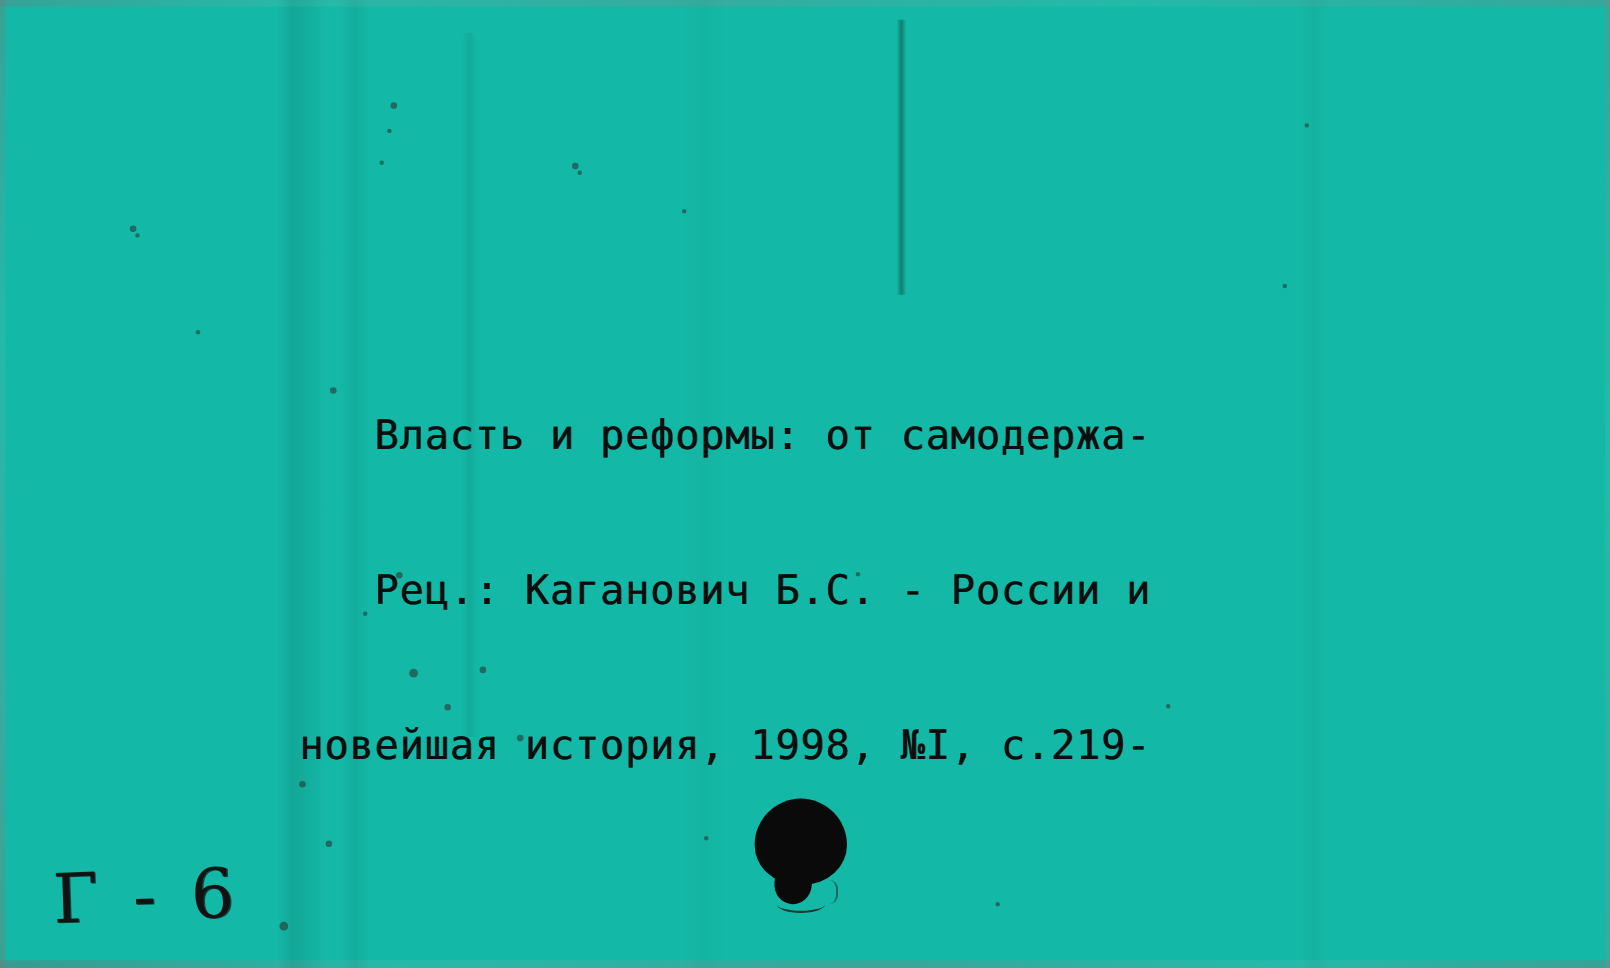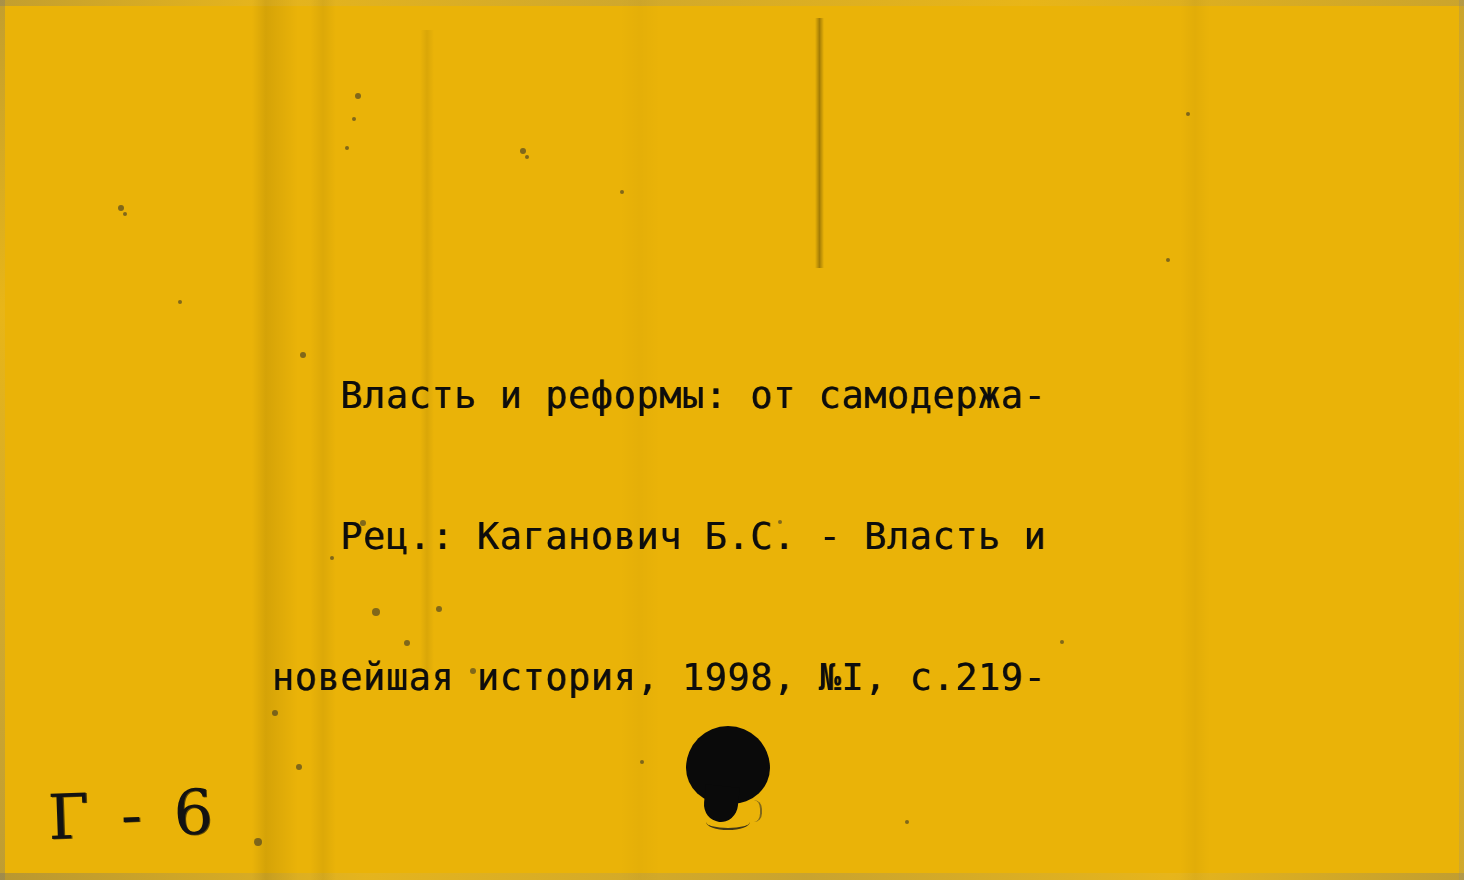--- a/index.html
+++ b/index.html
@@ -11,21 +11,21 @@
     width: 1464px;
     height: 880px;
     overflow: hidden;
     font-family: "DejaVu Sans Mono", monospace;
   }
 
   #scan {
     position: relative;
     width: 1464px;
     height: 880px;
-    background: #eab308;
+    background: #14b8a6;
     overflow: hidden;
   }
 
   
   .edge-top {
     position: absolute;
     top: 0; left: 0;
     width: 1464px; height: 6px;
     background: linear-gradient(to right,
         rgba(120,120,120,0.35) 0%,
@@ -236,21 +236,21 @@
       <div class="speck" style="left: 640px; top: 760px; width: 4px; height: 4px;"></div>
       <div class="speck" style="left: 905px; top: 820px; width: 4px; height: 4px;"></div>
       <div class="speck" style="left: 1060px; top: 640px; width: 4px; height: 4px;"></div>
       <div class="speck" style="left: 178px; top: 300px; width: 4px; height: 4px;"></div>
       <div class="speck" style="left: 620px; top: 190px; width: 4px; height: 4px;"></div>
       <div class="speck" style="left: 778px; top: 520px; width: 4px; height: 4px;"></div>
     </div>
 
   <div id="typed-block">
     <span class="ln">   Власть и реформы: от самодержа-</span>
-    <span class="ln">   Рец.: Каганович Б.С. - Власть и</span>
+    <span class="ln">   Рец.: Каганович Б.С. - России и</span>
     <span class="ln">новейшая история, 1998, №I, с.219-</span>
     
   </div>
 
   <div id="shelfmark">Г - 6</div>
 
   <div id="ink-blob">
     <div class="bulb"></div>
     <div class="tail"></div>
     <div class="drip"></div>

